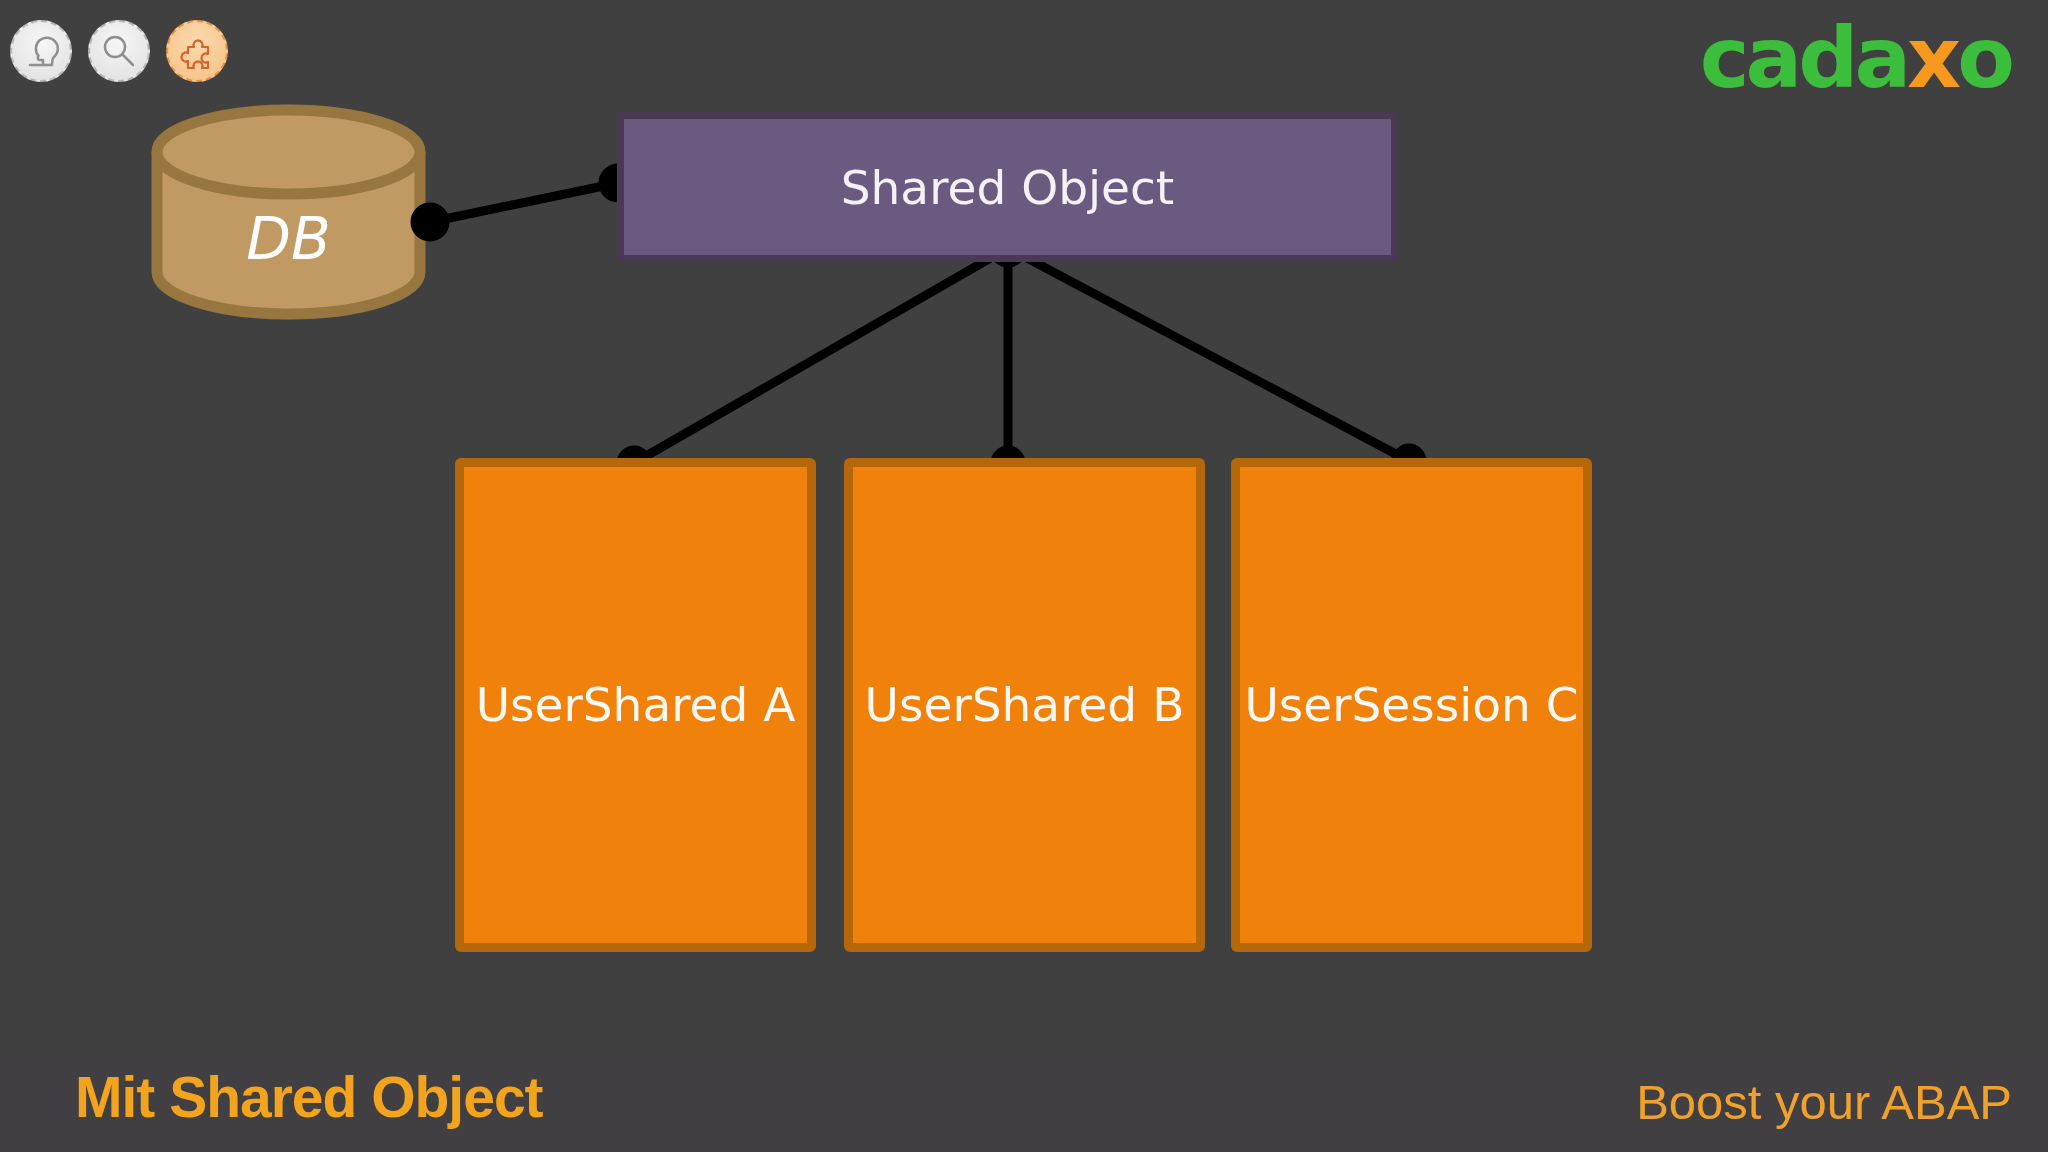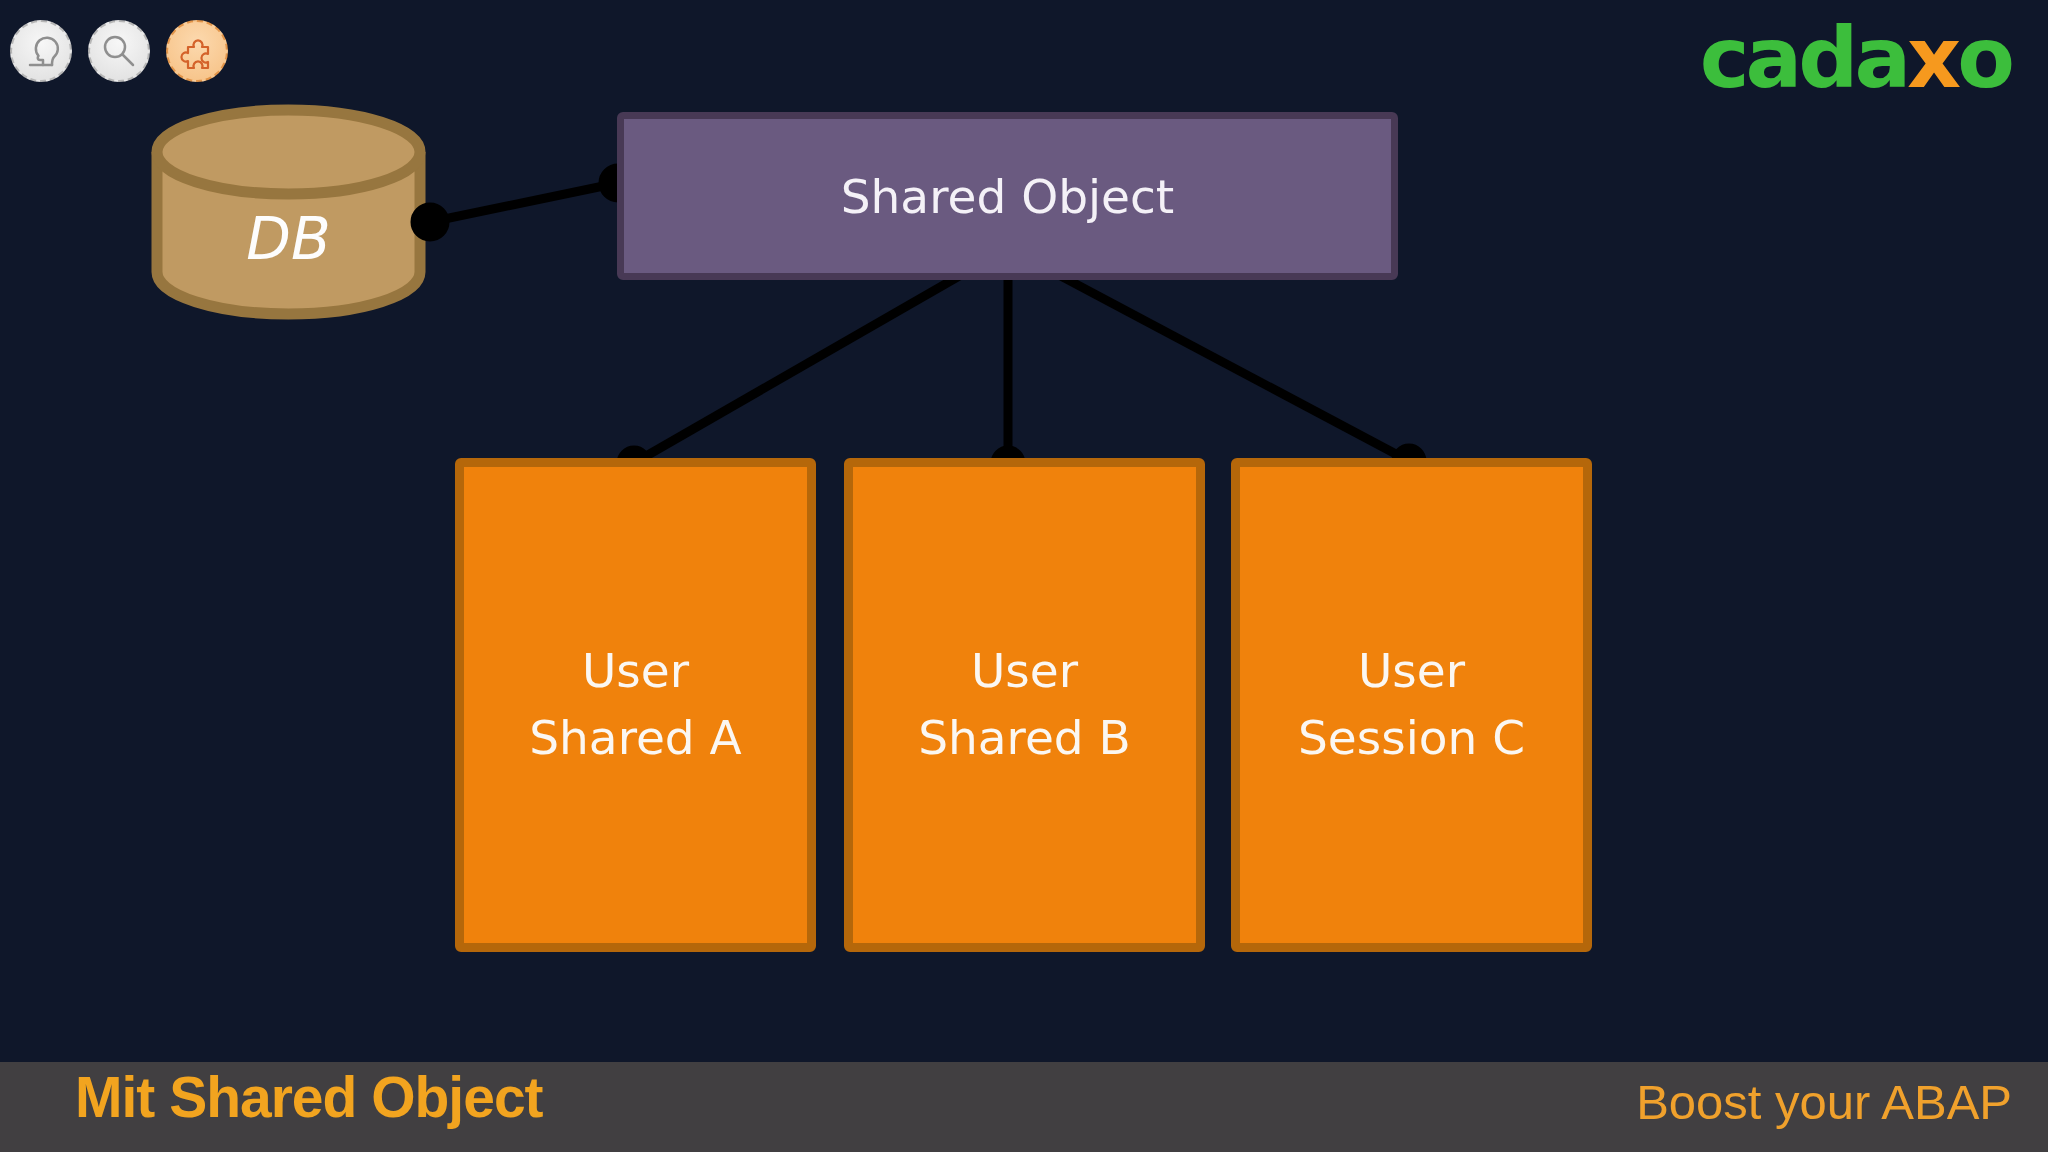--- a/index.html
+++ b/index.html
@@ -1,18 +1,18 @@
 <!DOCTYPE html>
 <html><head>
 <meta charset="utf-8">
 <style>
   html,body{margin:0;padding:0;background:#fff;}
   #canvas{
     position:relative;width:2048px;height:1152px;overflow:hidden;
-    background:#0f172a;font-family:"DejaVu Sans","Liberation Sans",sans-serif;
+    background:#404040;font-family:"DejaVu Sans","Liberation Sans",sans-serif;
   }
   
   .toolbar{position:absolute;left:10px;top:20px;display:flex;gap:16px;}
   .tb-btn{
     width:62px;height:62px;border-radius:50%;
     display:flex;align-items:center;justify-content:center;
     box-sizing:border-box;cursor:pointer;
   }
   .tb-gray{background:radial-gradient(circle at 50% 35%,#f7f7f7,#dedede);border:2px dashed #b6b6b6;}
   .tb-orange{background:radial-gradient(circle at 50% 35%,#fcd9ae,#f6c083);border:2px dashed #e2954a;}
@@ -25,29 +25,29 @@
   }
   .logo .g{color:#3CBE3C;}
   .logo .o{color:#F6991E;}
   
   #wires{position:absolute;left:0;top:0;pointer-events:none;}
   .db-label{
     position:absolute;left:157px;top:205px;width:263px;
     text-align:center;color:#FDFDFD;font-size:58px;font-style:italic;
   }
   .shared-box{
-    position:absolute;left:617px;top:112px;width:781px;height:168px;
+    position:absolute;left:617px;top:112px;width:781px;height:150px;
     background:#6A5A80;border:7px solid #483955;border-radius:6px;
     box-sizing:border-box;display:flex;align-items:center;justify-content:center;
     color:#F4F1F7;font-size:47px;
   }
   .session-box{
     position:absolute;top:458px;width:361px;height:494px;
     background:#F0820C;border:9px solid #B5670A;border-radius:6px;
-    box-sizing:border-box;display:flex;flex-direction:column;
+    box-sizing:border-box;display:flex;flex-direction:row;
     align-items:center;justify-content:center;
     color:#FBF7F2;font-size:47px;line-height:1.42;text-align:center;
   }
   .sess-a{left:455px;} .sess-b{left:844px;} .sess-c{left:1231px;}
   
   .footer{
     position:absolute;left:0;top:1062px;width:2048px;height:90px;
     background:#413F41;
   }
   .footer-title{

